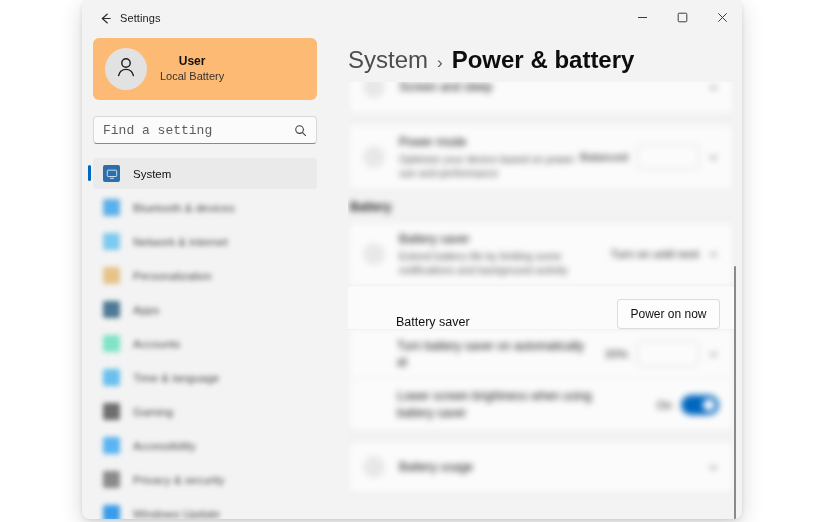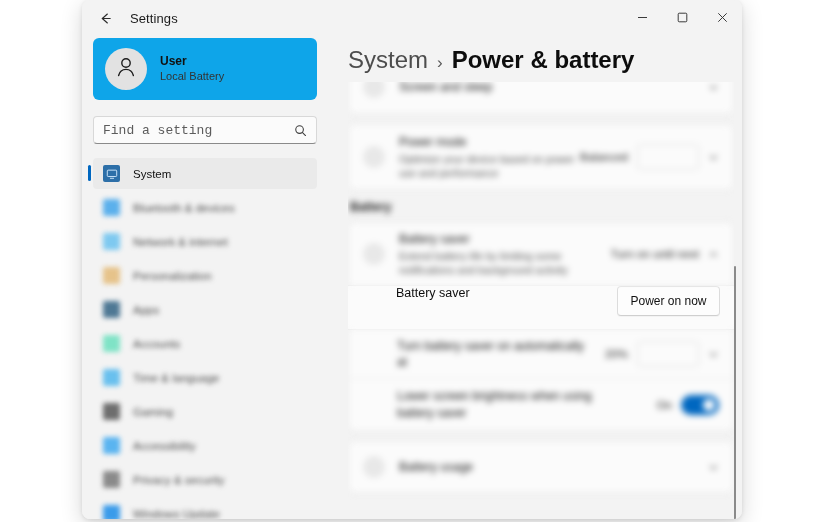--- a/index.html
+++ b/index.html
@@ -46,23 +46,22 @@
   }
   .back-btn {
     width: 30px; height: 28px;
     margin-left: 8px;
     display: flex; align-items: center; justify-content: center;
     border-radius: 4px;
     color: #2b2b2b;
   }
   .back-btn svg { display:block; }
   .app-title {
-    font-size: 13px;
+    font-size: 11px;
     color: #1b1b1b;
-    margin-left: 10px;
     letter-spacing: .1px;
   }
   .win-controls {
     margin-left: auto;
     display: flex;
     height: 36px;
   }
   .win-btn {
     width: 40px; height: 36px;
     display: flex; align-items: center; justify-content: center;
@@ -82,25 +81,26 @@
     width: 246px;
     min-width: 246px;
     background: #f3f3f3;
     padding: 0 11px;
     position: relative;
     overflow: hidden;
   }
   .profile-card {
     margin-top: 2px;
     height: 62px;
-    background: #0ea5e9;
+    background: #fdba74;
     border-radius: 6px;
     display: flex;
     align-items: center;
     padding: 0 12px;
+    text-align: center;
   }
   .avatar {
     width: 42px; height: 42px;
     border-radius: 50%;
     background: #e2e2e2;
     display: flex; align-items: center; justify-content: center;
     flex: 0 0 42px;
   }
   .profile-text { margin-left: 13px; line-height: 1.25; }
   .profile-name { font-size: 12px; font-weight: bold; color: #111; }
@@ -252,21 +252,21 @@
     font-weight: bold;
     margin: 6px 0 8px 2px;
   }
 
   
   .focus-row {
     background: #fbfbfb;
     border-top: 1px solid #ececec;
     border-bottom: 1px solid #ececec;
     display: flex;
-    align-items: flex-start;
+    align-items: flex-end;
     padding: 0 14px 0 48px;
     height: 45px;
   }
   .focus-title { font-size: 12.5px; color: #0c0c0c; }
   .turn-on-btn {
     margin-left: auto;
     min-width: 103px;
     height: 30px;
     background: #fdfdfd;
     border: 1px solid #dcdcdc;

